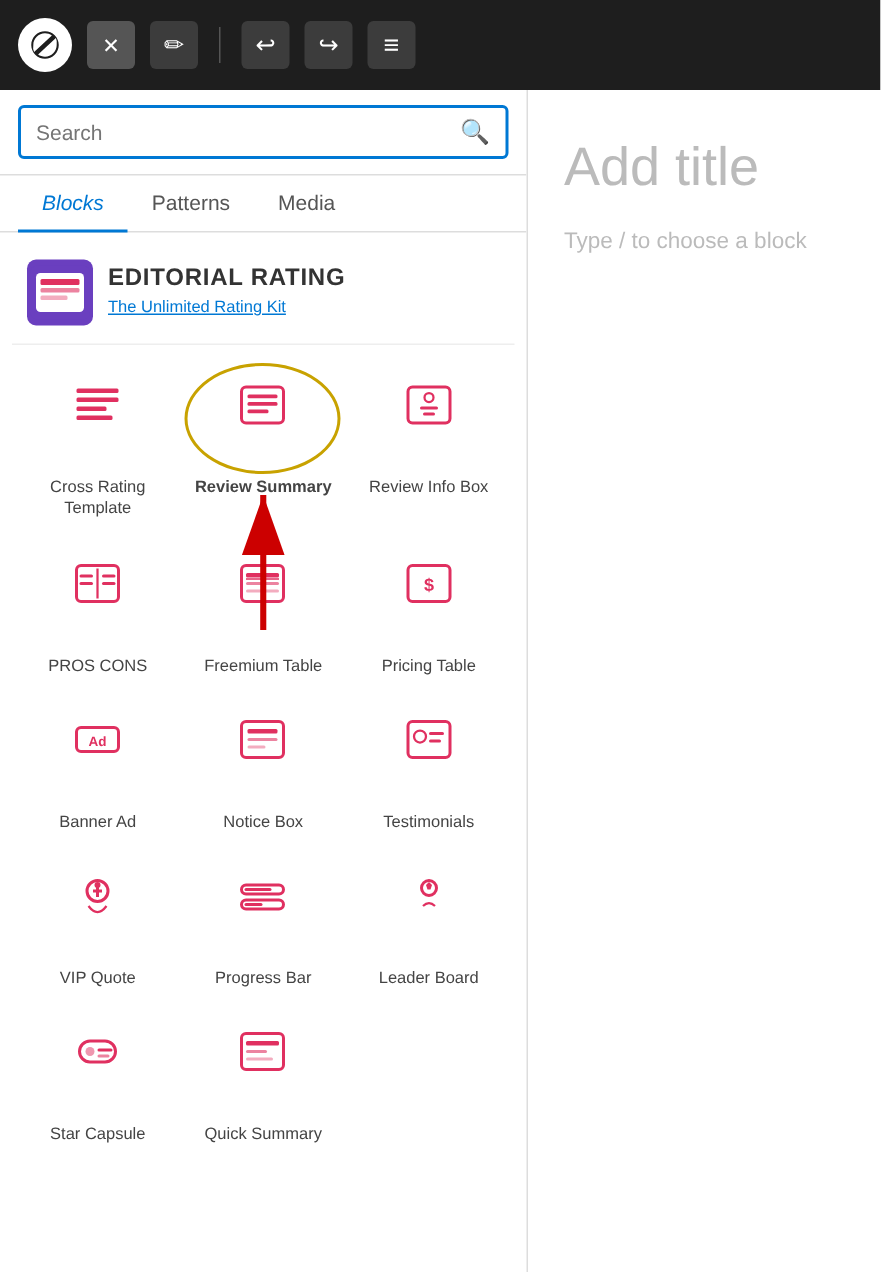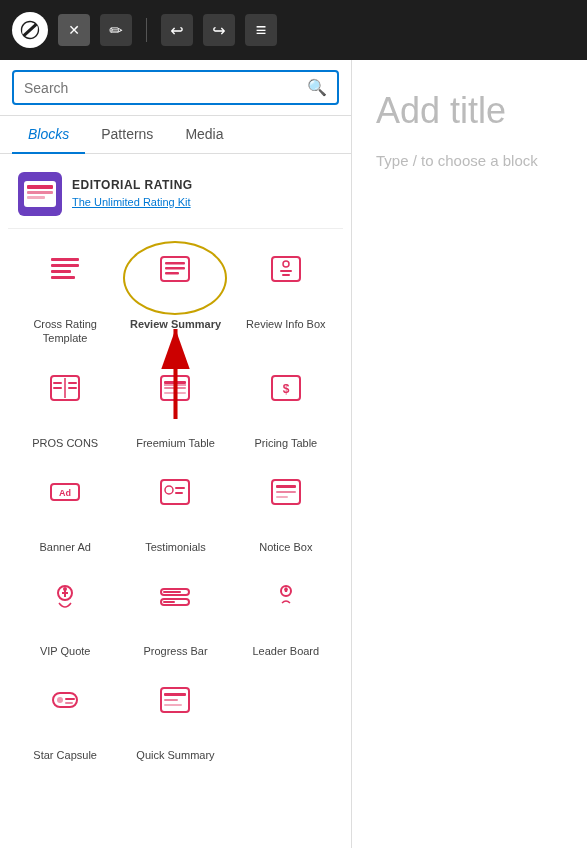--- a/index.html
+++ b/index.html
@@ -53,21 +53,21 @@
       flex: 1; overflow-y: auto; padding: 10px 8px;
     }
 
     
     .editorial-header {
       display: flex; align-items: center; gap: 10px; padding: 8px 10px 12px; border-bottom: 1px solid #eee; margin-bottom: 10px;
     }
     .editorial-icon {
       width: 44px; height: 44px; background: #6a3fbf; border-radius: 6px; display: flex; align-items: center; justify-content: center; flex-shrink: 0;
     }
-    .editorial-text h3 { font-size: 12px; font-weight: 700; color: #333; letter-spacing: 0.5px; }
+    .editorial-text h3 { font-size: 16px; font-weight: 700; color: #333; letter-spacing: 0.5px; }
     .editorial-text a { font-size: 11px; color: #0078d4; text-decoration: underline; cursor: pointer; }
 
     
     .blocks-grid {
       display: grid; grid-template-columns: repeat(3, 1fr); gap: 4px; padding: 0 4px;
     }
     .block-item {
       display: flex; flex-direction: column; align-items: center; padding: 12px 6px 8px; cursor: pointer; border-radius: 4px; position: relative; gap: 24px;
     }
     .block-icon {
@@ -236,38 +236,38 @@
                 <text x="16" y="19" text-anchor="middle" fill="#e03060" font-size="9" font-weight="bold">Ad</text>
               </svg>
             </div>
             <span class="block-label">Banner Ad</span>
           </div>
 
           <div class="block-item">
             <div class="block-icon">
               <svg viewBox="0 0 32 30" fill="none" xmlns="http://www.w3.org/2000/svg">
                 <rect x="2" y="3" width="28" height="24" rx="3" stroke="#e03060" stroke-width="2"></rect>
+                <rect x="6" y="8" width="20" height="3" rx="1" fill="#e03060"></rect>
+                <rect x="6" y="14" width="20" height="2" rx="1" fill="#e03060" opacity="0.6"></rect>
+                <rect x="6" y="19" width="12" height="2" rx="1" fill="#e03060" opacity="0.4"></rect>
+              </svg>
+            </div>
+            <span class="block-label">Notice Box</span>
+          </div>
+
+          <div class="block-item">
+            <div class="block-icon">
+              <svg viewBox="0 0 32 30" fill="none" xmlns="http://www.w3.org/2000/svg">
+                <rect x="2" y="3" width="28" height="24" rx="3" stroke="#e03060" stroke-width="2"></rect>
                 <circle cx="10" cy="13" r="4" stroke="#e03060" stroke-width="1.5"></circle>
                 <rect x="16" y="10" width="10" height="2" rx="1" fill="#e03060"></rect>
                 <rect x="16" y="15" width="8" height="2" rx="1" fill="#e03060"></rect>
               </svg>
             </div>
             <span class="block-label">Testimonials</span>
-          </div>
-
-          <div class="block-item">
-            <div class="block-icon">
-              <svg viewBox="0 0 32 30" fill="none" xmlns="http://www.w3.org/2000/svg">
-                <rect x="2" y="3" width="28" height="24" rx="3" stroke="#e03060" stroke-width="2"></rect>
-                <rect x="6" y="8" width="20" height="3" rx="1" fill="#e03060"></rect>
-                <rect x="6" y="14" width="20" height="2" rx="1" fill="#e03060" opacity="0.6"></rect>
-                <rect x="6" y="19" width="12" height="2" rx="1" fill="#e03060" opacity="0.4"></rect>
-              </svg>
-            </div>
-            <span class="block-label">Notice Box</span>
           </div>
 
           <div class="block-item">
             <div class="block-icon">
               <svg viewBox="0 0 32 30" fill="none" xmlns="http://www.w3.org/2000/svg">
                 <circle cx="16" cy="12" r="7" stroke="#e03060" stroke-width="2"></circle>
                 <circle cx="16" cy="8" r="2" fill="#e03060"></circle>
                 <path d="M10 22 Q16 30 22 22" stroke="#e03060" stroke-width="1.5" fill="none"></path>
                 <line x1="13" y1="12" x2="19" y2="12" stroke="#e03060" stroke-width="2"></line>
                 <line x1="16" y1="9" x2="16" y2="16" stroke="#e03060" stroke-width="2"></line>

